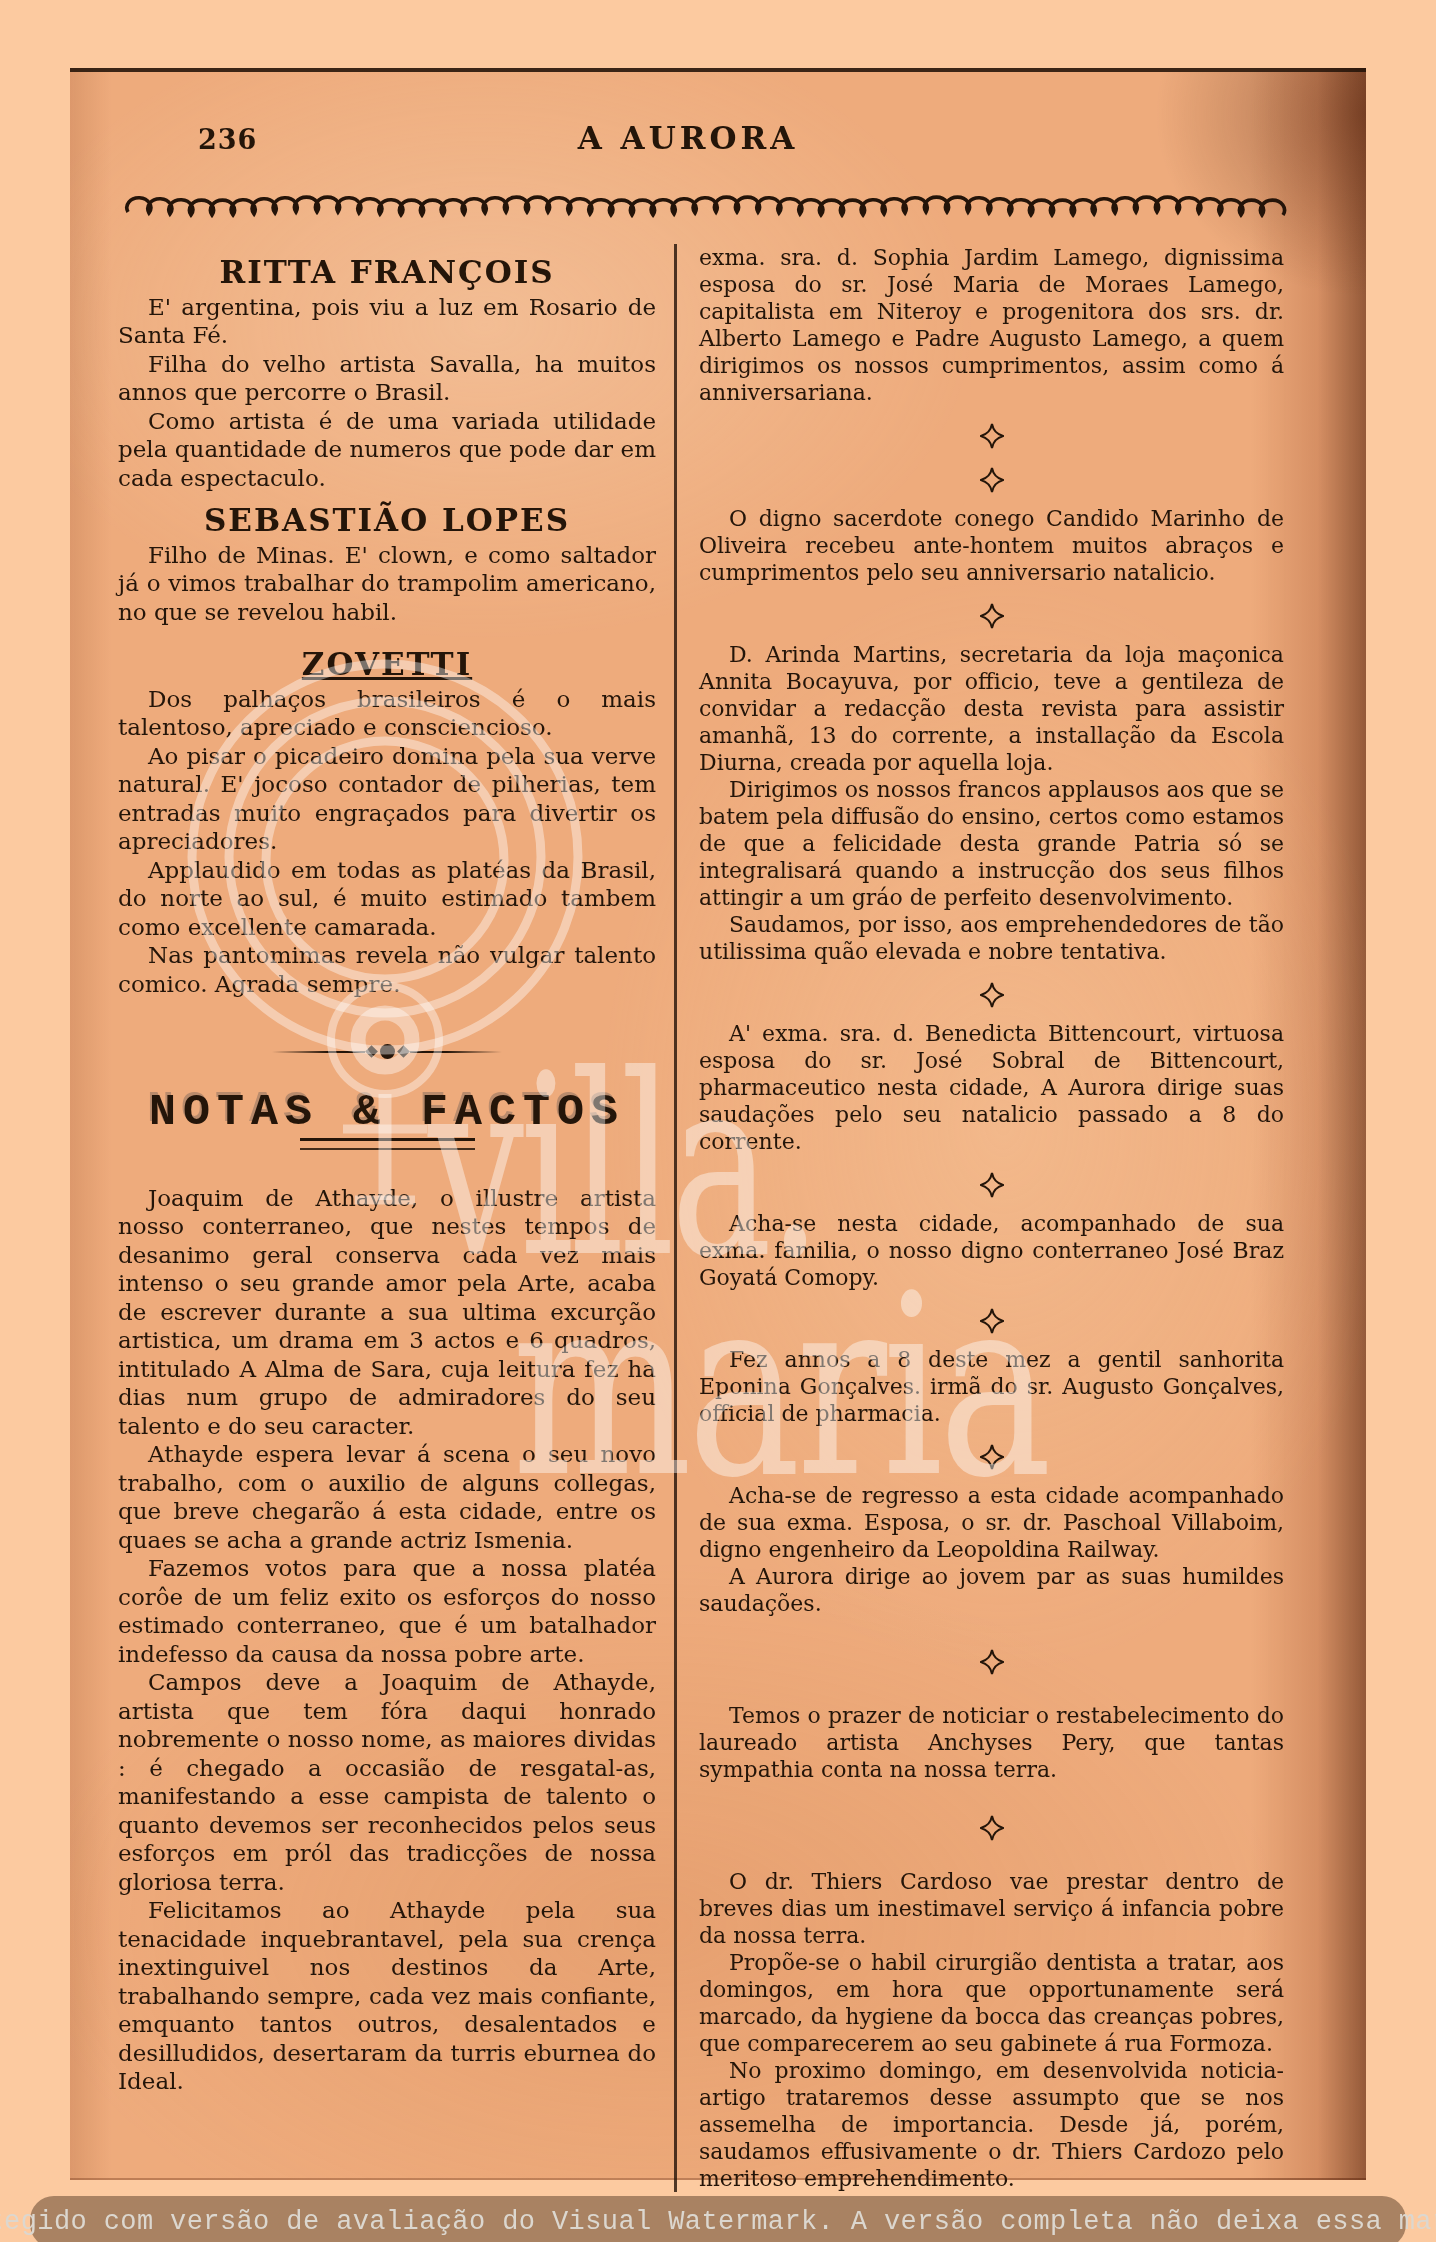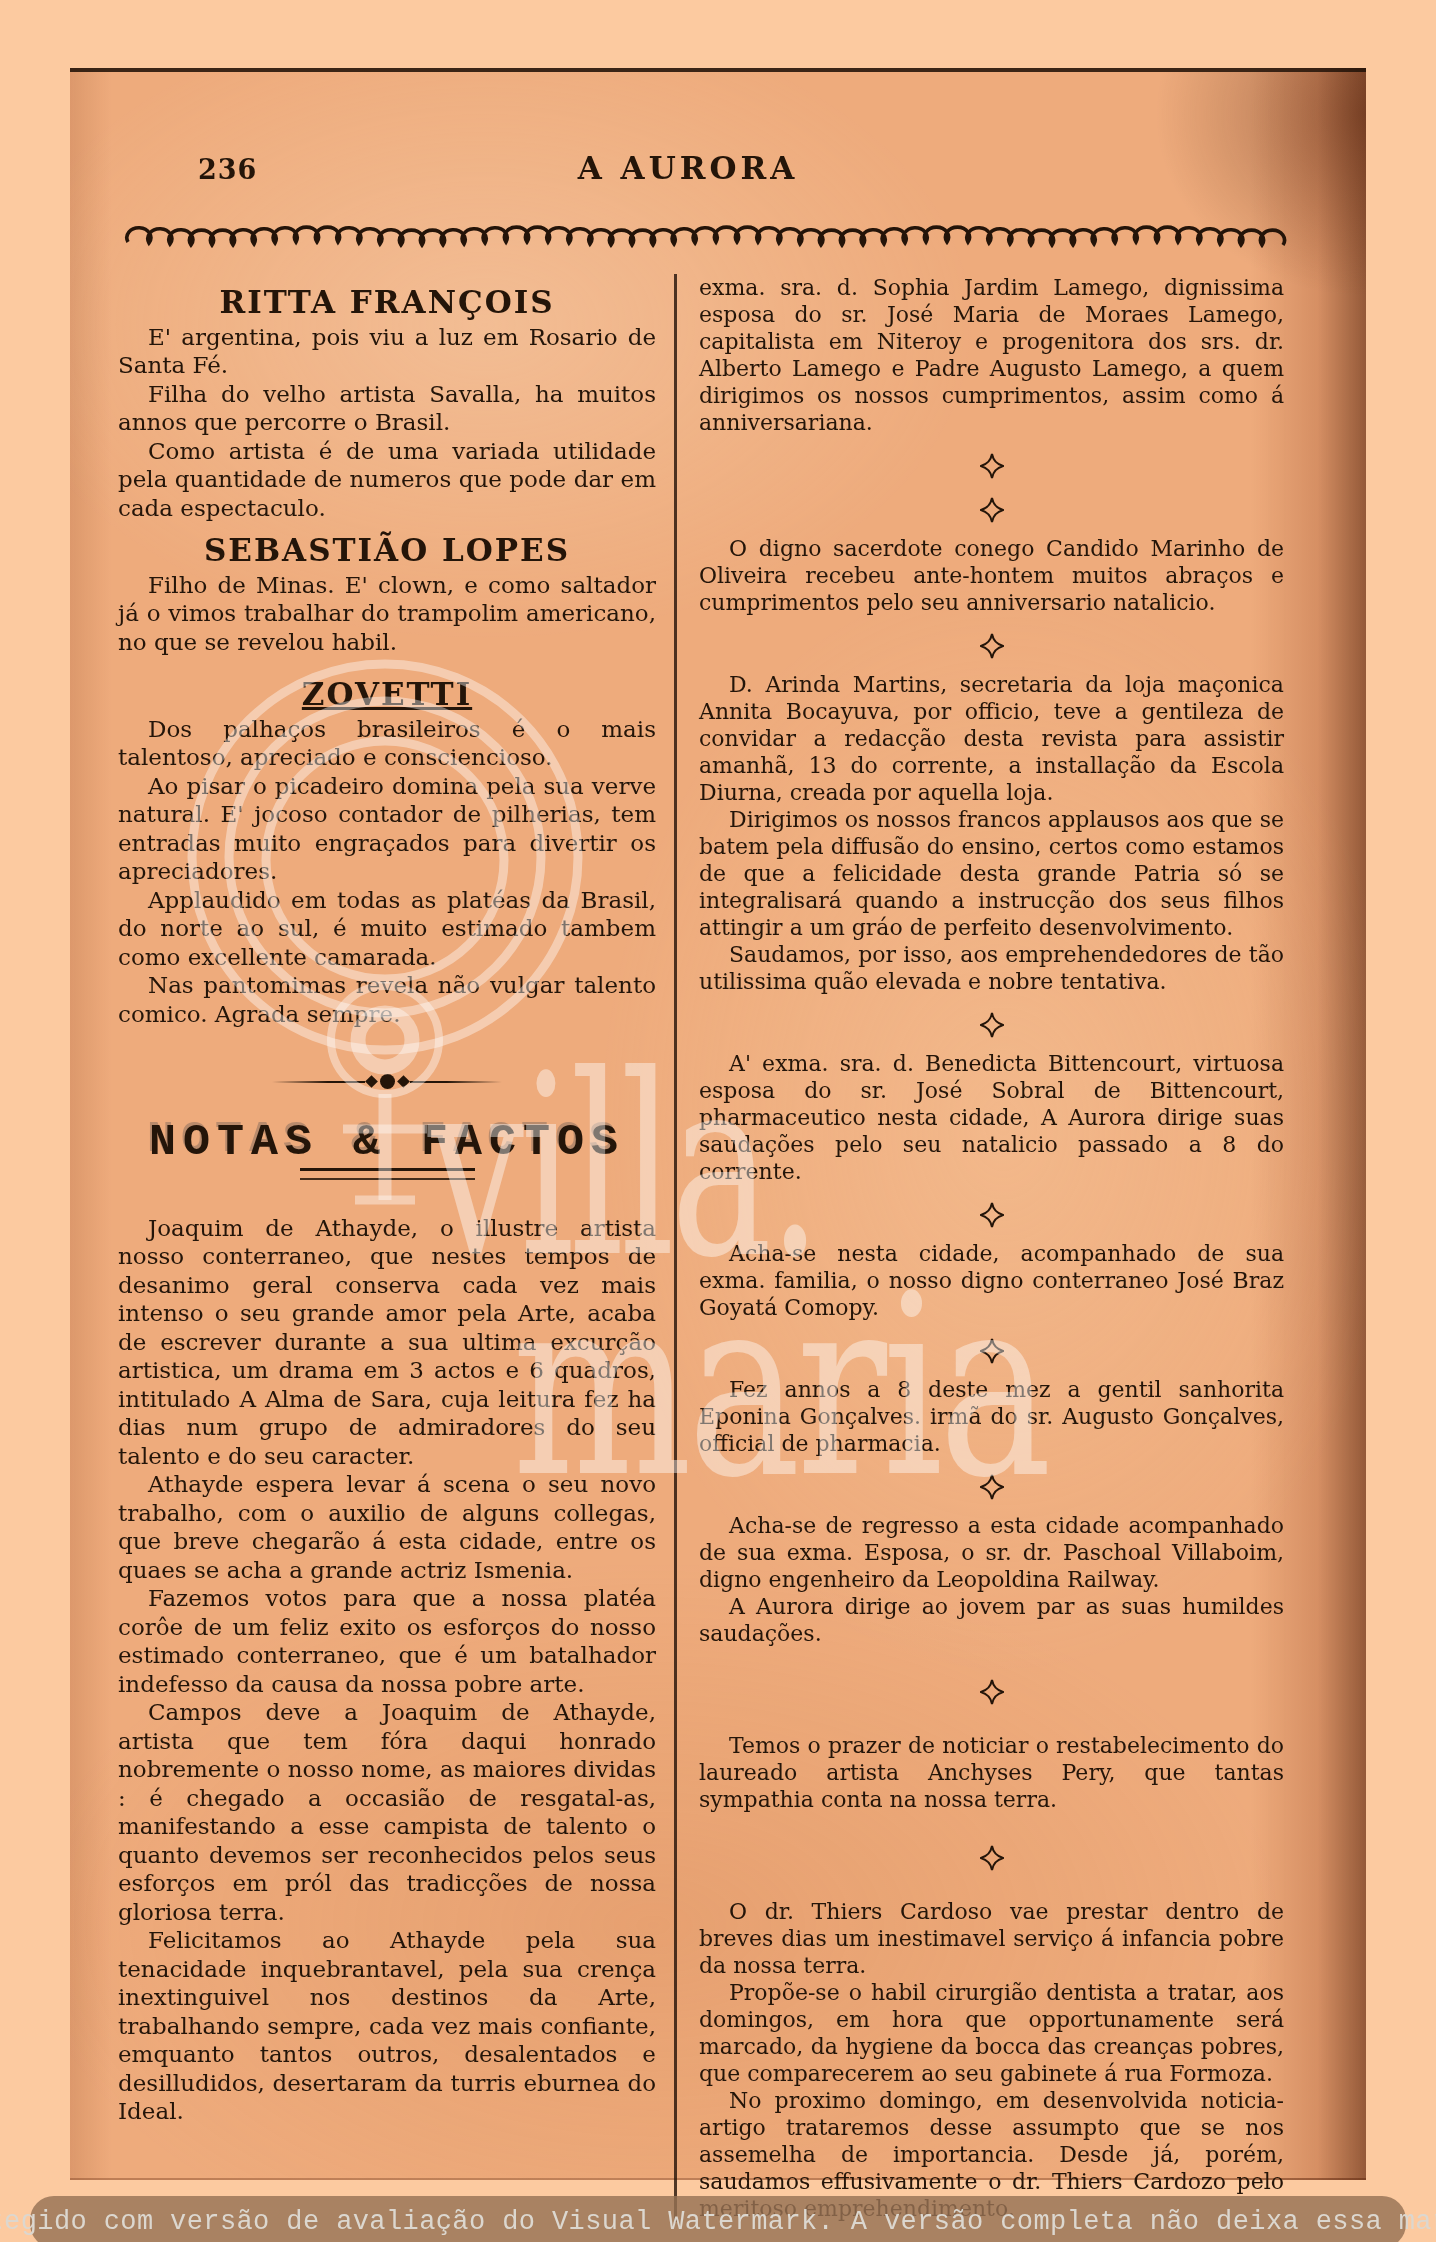--- a/index.html
+++ b/index.html
@@ -19,21 +19,21 @@
       radial-gradient(ellipse 900px 520px at 45% 88%, rgba(205,125,72,0.22), transparent 70%),
       radial-gradient(ellipse 300px 260px at 100% 2%, rgba(80,30,10,0.45), transparent 70%),
       linear-gradient(to right, rgba(130,55,22,0.16), transparent 42px),
       linear-gradient(to left, rgba(88,35,12,0.60), rgba(150,70,35,0.28) 48px, transparent 115px),
       linear-gradient(#eeab7c,#eeab7c);
     border-top:4px solid rgba(28,14,5,0.85);
     border-bottom:2px solid rgba(120,60,30,0.40);
     color:#241509;
   }
   
-  .head{position:relative;height:46px;margin-top:82px;}
+  .head{position:relative;height:46px;margin-top:52px;}
   .pageno{position:absolute;left:128px;top:0;font-size:27px;font-weight:bold;letter-spacing:1px;}
   .masthead{position:absolute;left:0;right:60px;top:-4px;text-align:center;
     font-size:31px;font-weight:bold;letter-spacing:4px;}
   .wavy{display:block;margin:18px auto 0 52px;}
   
   .cols{display:flex;align-items:stretch;margin-top:22px;padding:0 82px 0 48px;}
   .col-left{width:556px;padding-right:18px;box-sizing:border-box;}
   .col-right{flex:1;border-left:3px solid rgba(35,18,8,0.8);padding-left:22px;box-sizing:border-box;}
   .col-left{font-size:23px;line-height:28.5px;text-align:justify;}
   .col-right{font-size:22px;line-height:27px;text-align:justify;}

